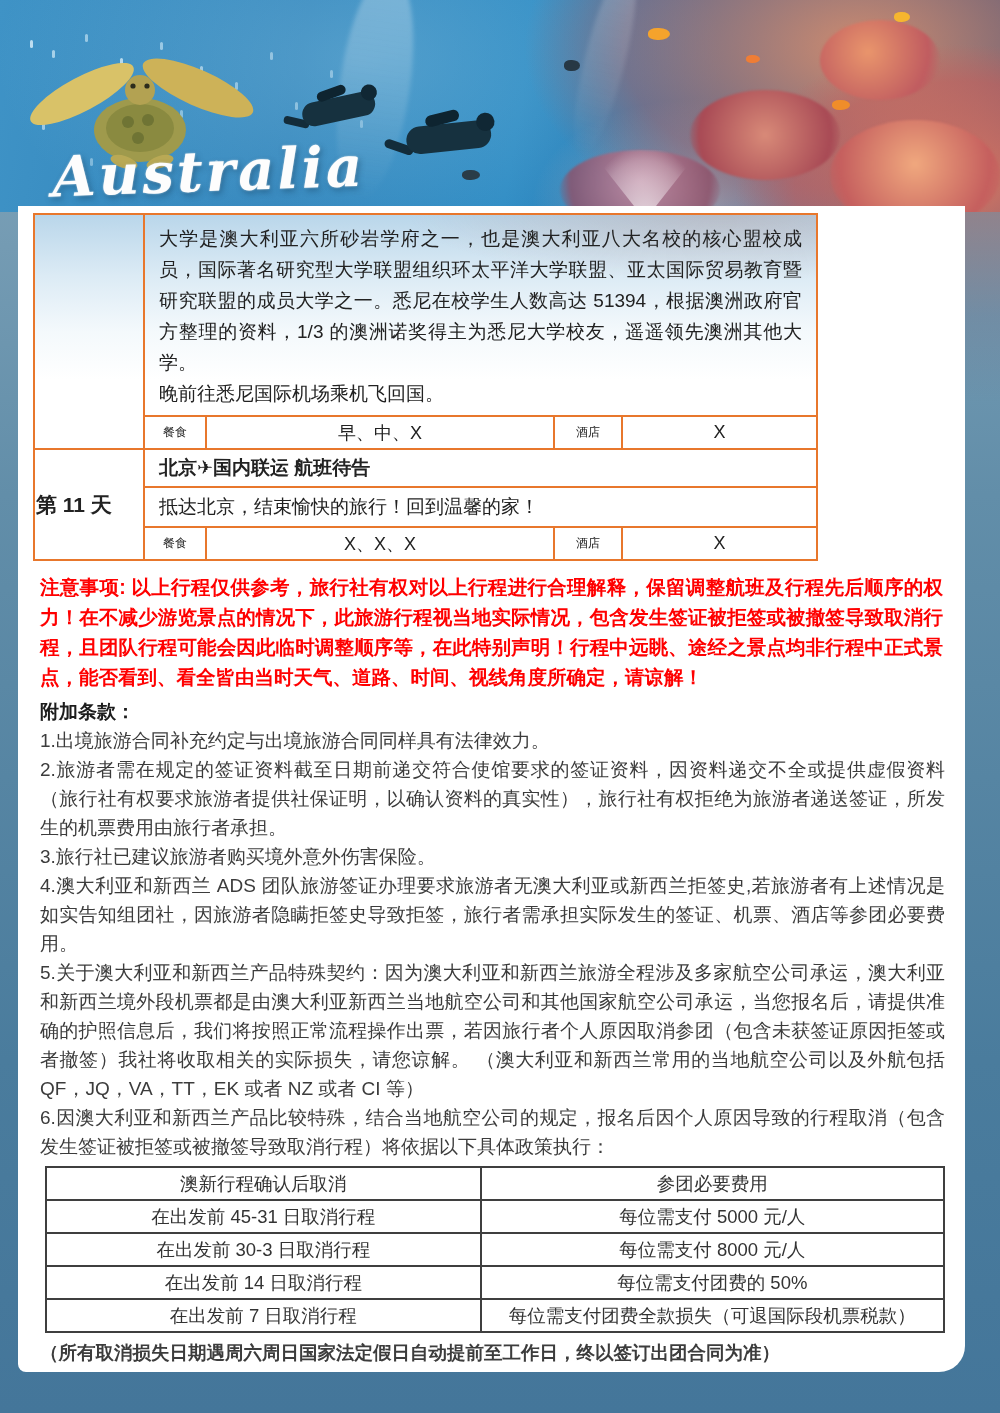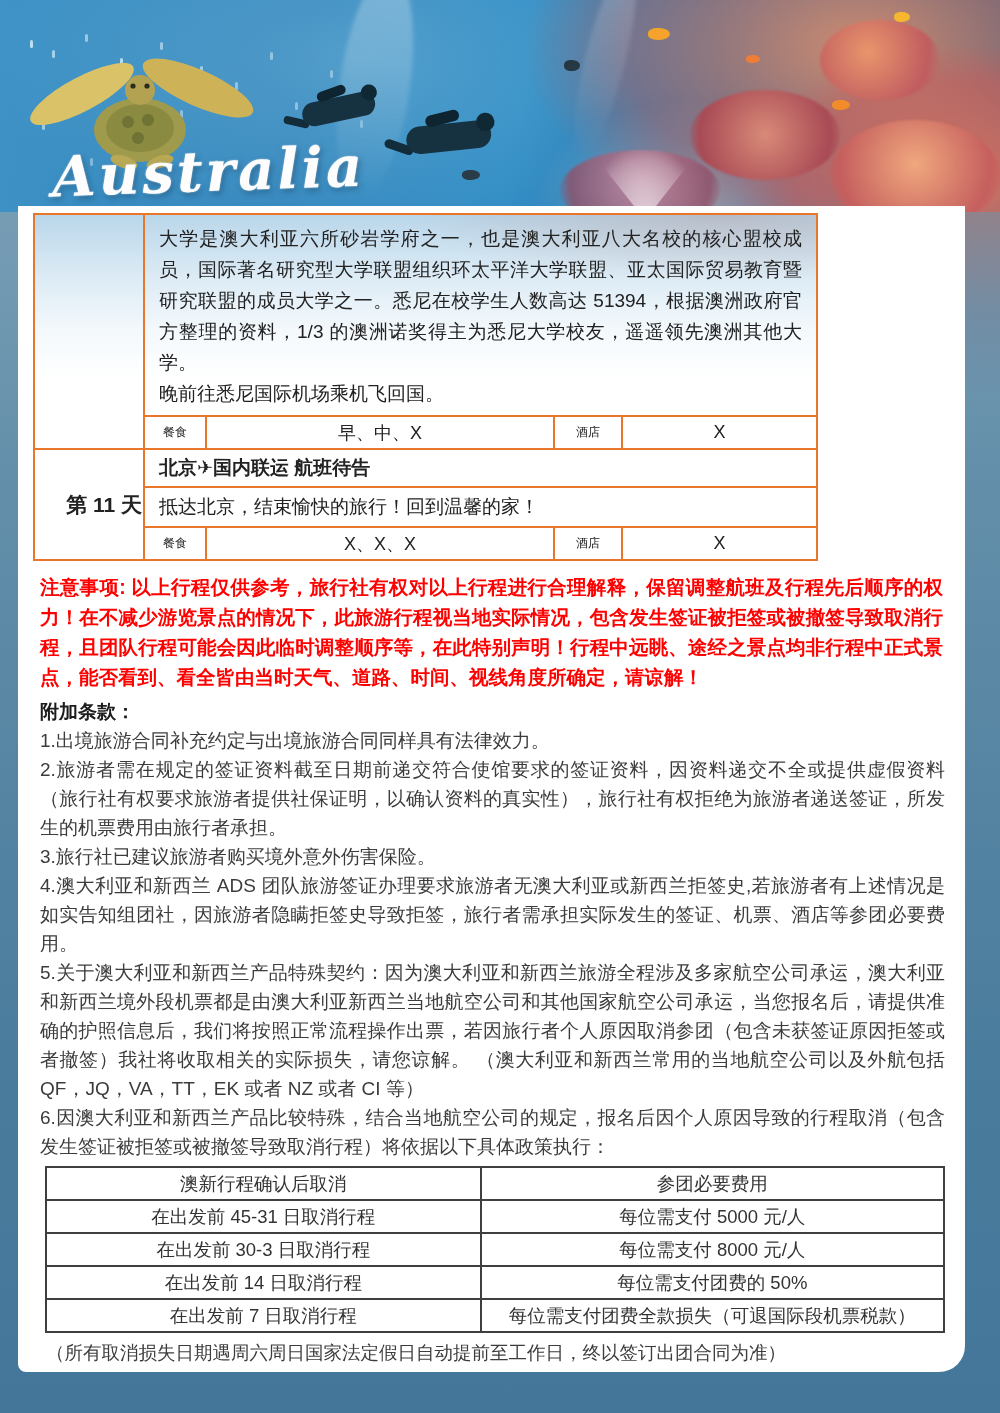--- a/index.html
+++ b/index.html
@@ -74,21 +74,21 @@
   }
 
   
   table.itin {
     margin:7px 0 0 15px; width:785px; border-collapse:collapse; table-layout:fixed;
     background:
       radial-gradient(ellipse 420px 90px at 88% 0%, rgba(175,120,110,.28), transparent 75%),
       linear-gradient(180deg,#b9d6ea 0%, #dcebf5 18%, #f4f9fc 34%, #ffffff 48%);
   }
   table.itin td { border:2px solid #E8772C; color:#222; }
-  .day-cell { text-align:right; font-weight:bold; font-size:21px; color:#111; }
+  .day-cell { text-align:left; font-weight:bold; font-size:21px; color:#111; }
   .para-cell { padding:8px 14px 6px 14px; font-size:19px; line-height:31px; text-align:justify; }
   .para-cell p { margin:0; }
   .title-cell { padding:2px 14px; font-weight:bold; font-size:19px; height:38px; }
   .desc-cell { padding:2px 14px; font-size:19px; height:40px;margin-left:24px; }
   .meal-label { text-align:center; font-size:12px; height:33px; }
   .meal-value { text-align:center; font-size:18px; }
 
   
   .notice {
     margin:11px 22px 0 22px; color:#FF0000; font-weight:bold;
@@ -97,21 +97,21 @@
   .addl-heading { margin:7px 0 0 22px; font-weight:bold; font-size:19px; color:#1c1c1c; height:27px; }
   .clauses { margin:0 20px 0 22px; }
   .clauses p { margin:0; font-size:19px; line-height:29px; color:#3c3c3c; text-align:justify; }
 
   
   table.cancel {
     margin:5px 0 0 27px; width:900px; border-collapse:collapse; table-layout:fixed;
   }
   table.cancel td { border:2px solid #3f3f3f; text-align:center; font-size:18.5px; color:#333; height:33px; padding:1px 6px; }
 
-  .footnote { margin:7px 22px 0 28px; font-size:18.5px; color:#3c3c3c; line-height:26px; }
+  .footnote { margin:7px 22px 0 22px; font-size:18.5px; color:#3c3c3c; line-height:26px;font-weight:bold; }
   .imp-heading { margin:8px 22px 0 22px; font-size:18.5px; color:#3c3c3c; line-height:26px; }
 </style>
 </head>
 <body>
 
 <div class="page">
 
   <div class="header">
     <div class="beam b1"></div>
     <div class="beam b2"></div>

